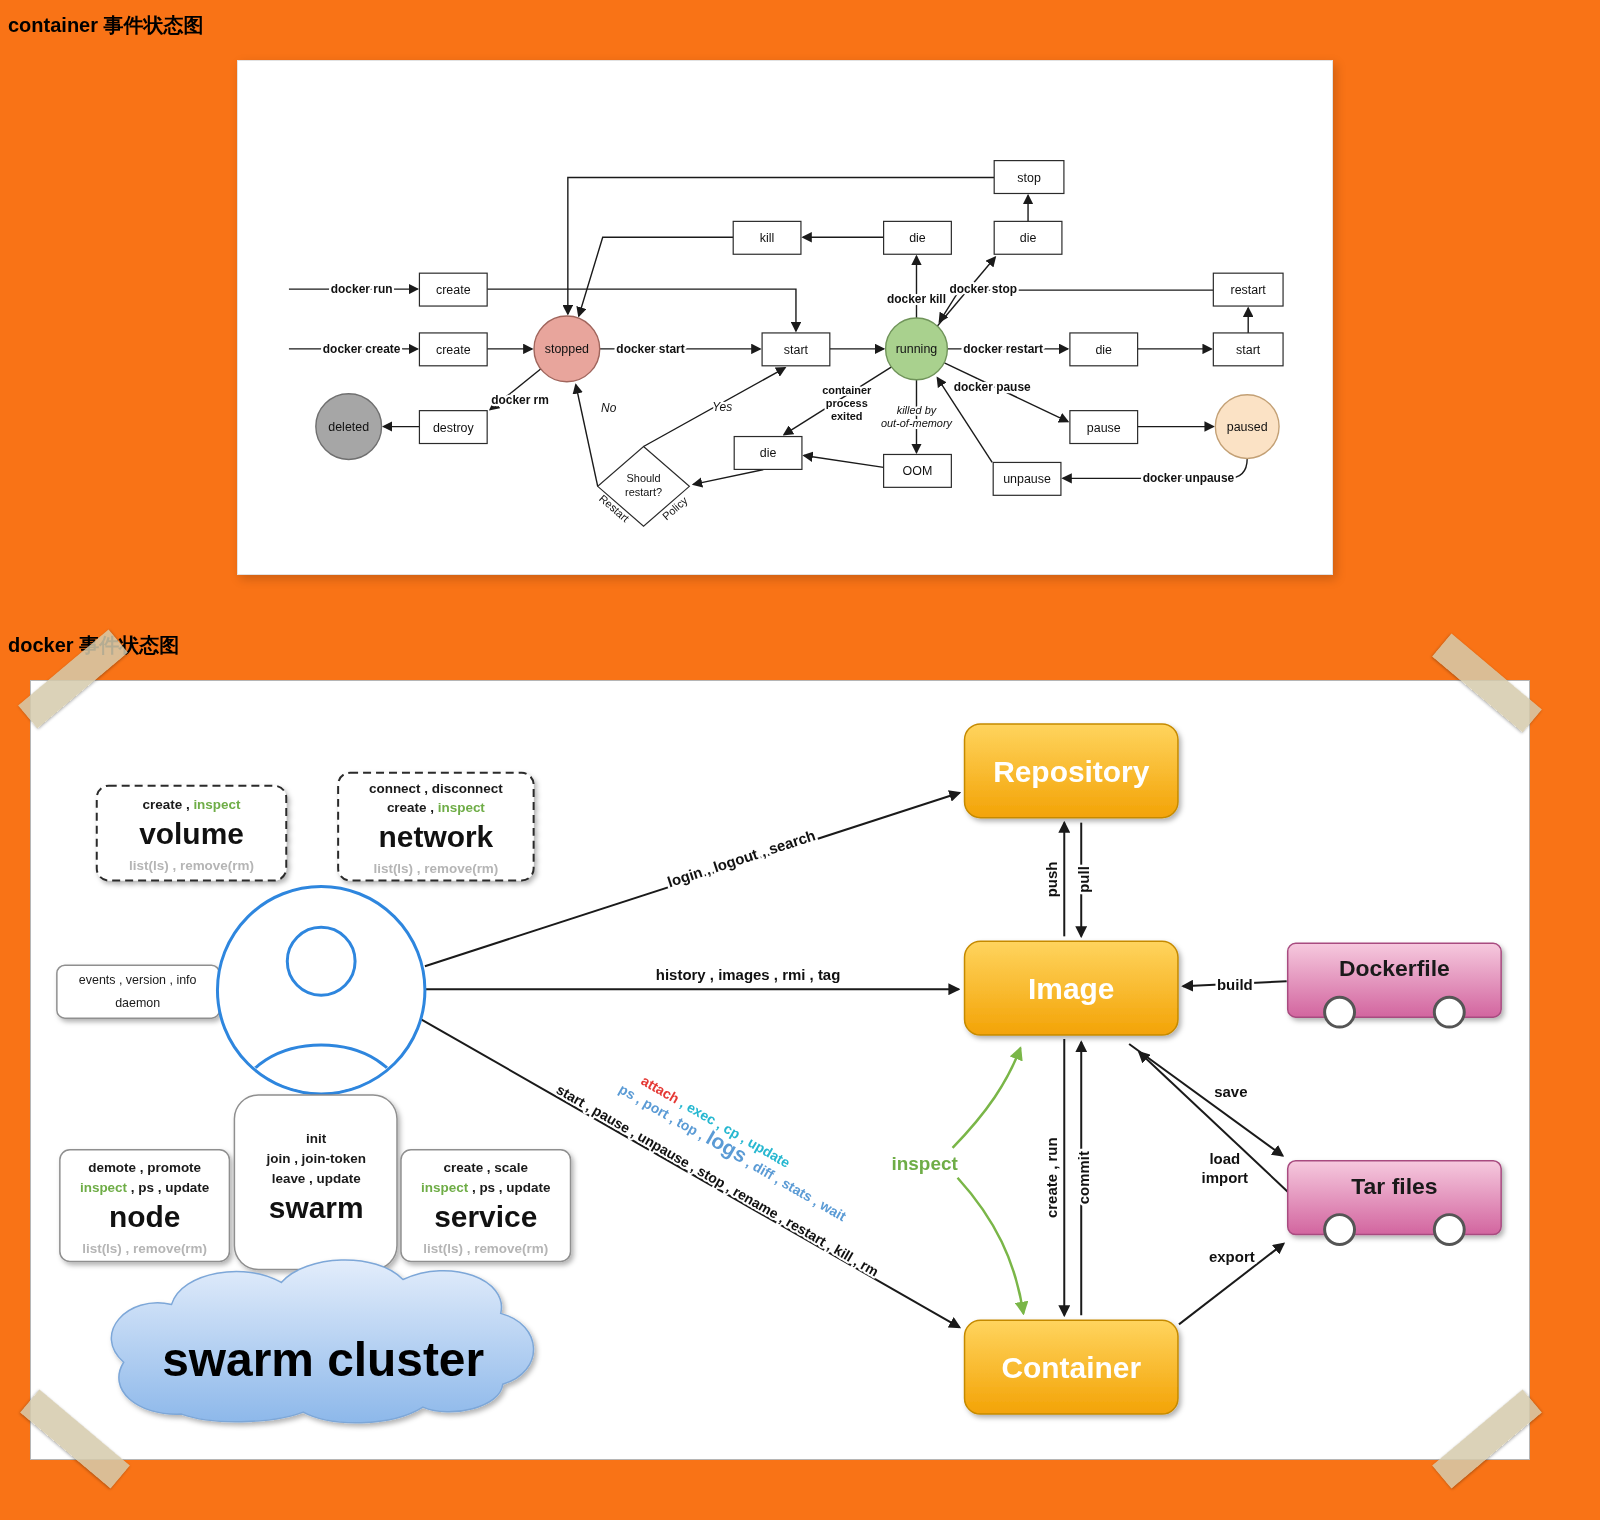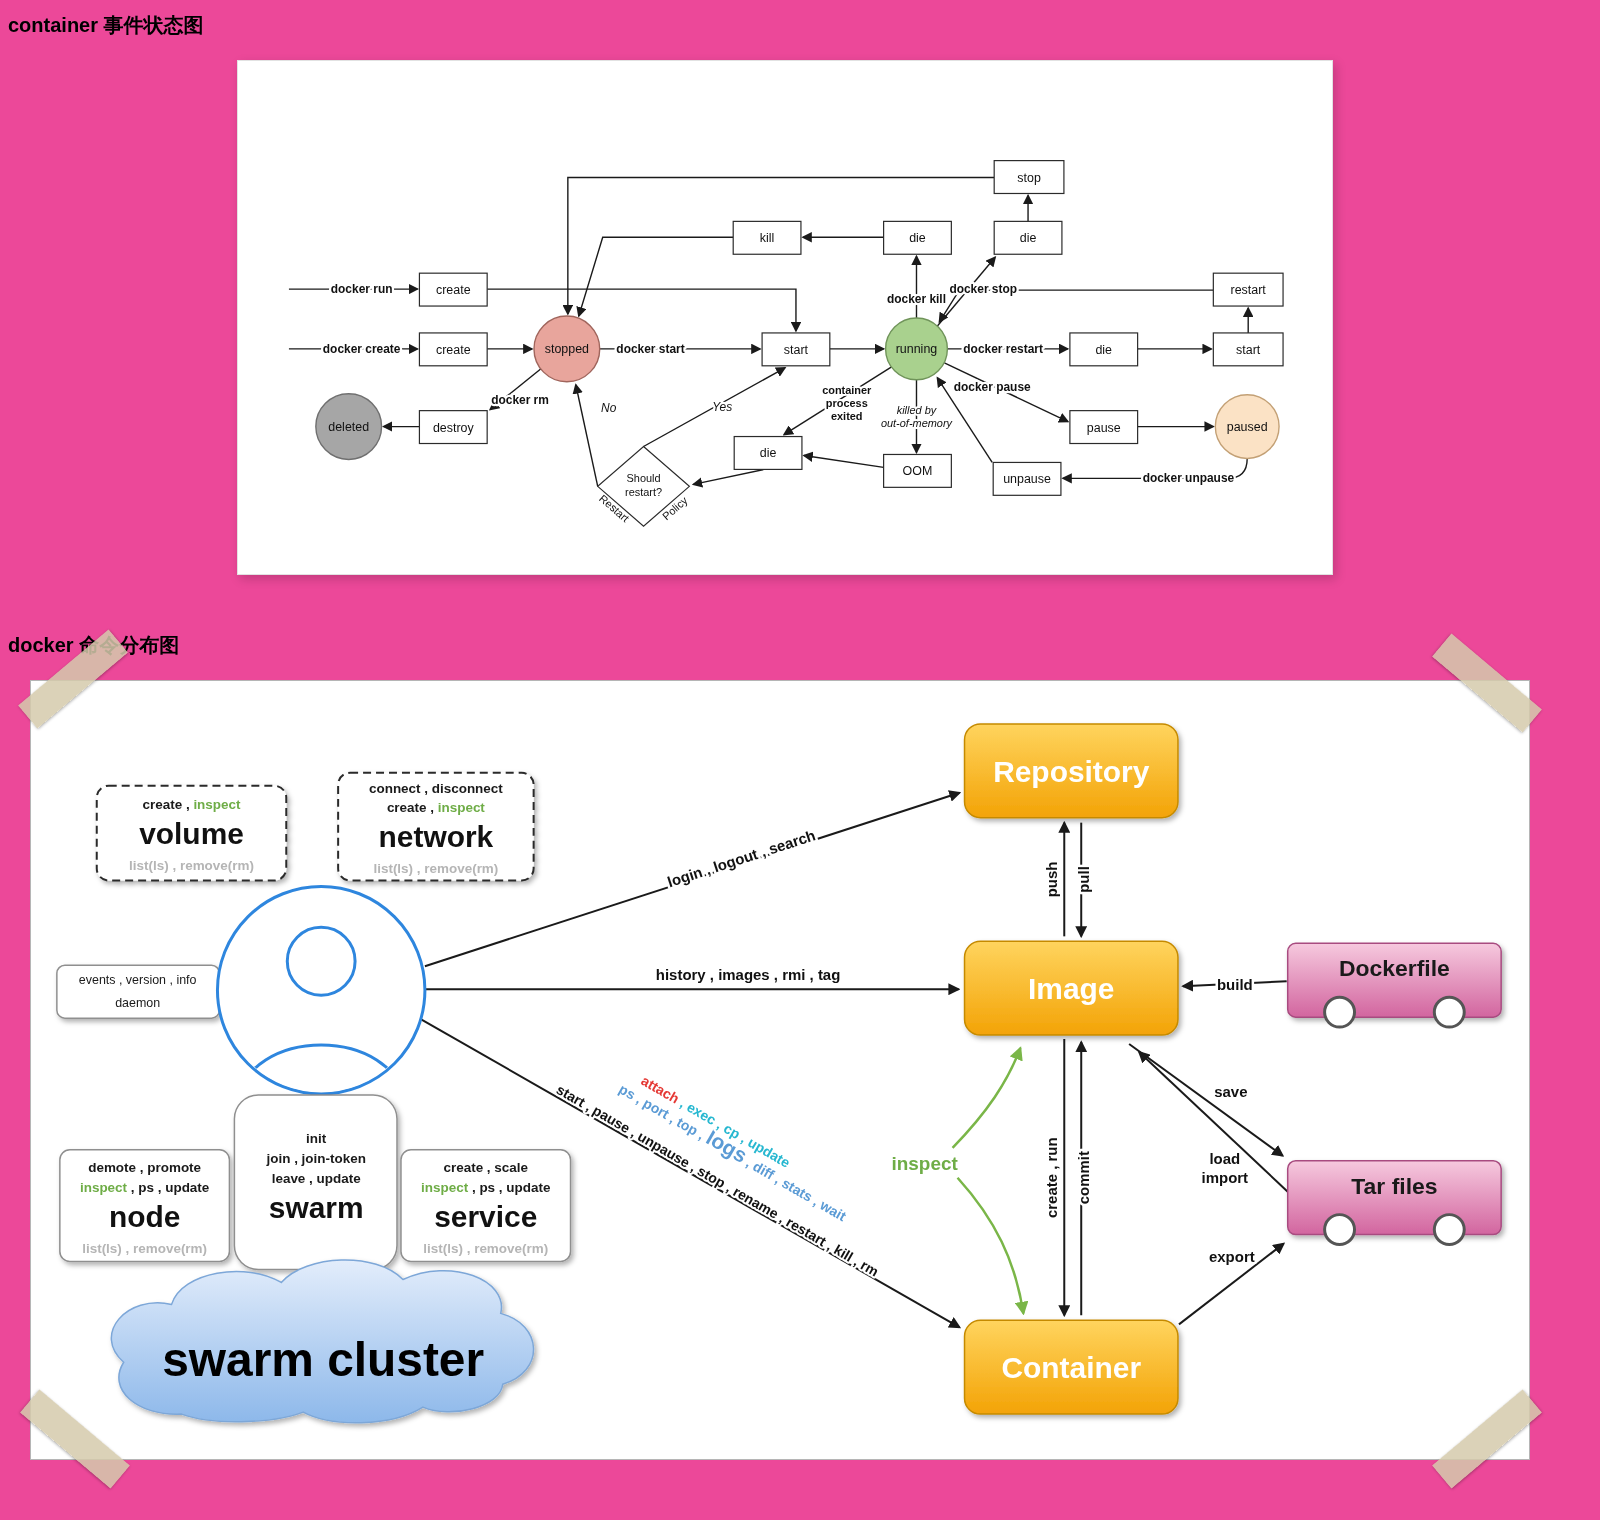--- a/index.html
+++ b/index.html
@@ -1,16 +1,16 @@
 <!DOCTYPE html>
 <html><head>
 <meta charset="utf-8">
 <style>
   html,body{margin:0;padding:0;background:#fff;}
-  .page{position:relative;width:1600px;height:1520px;background:#ec4899;overflow:hidden;
+  .page{position:relative;width:1600px;height:1520px;background:#f97316;overflow:hidden;
         font-family:"Liberation Sans","DejaVu Sans",sans-serif;}
   .h1{position:absolute;left:8px;font-size:20px;font-weight:bold;color:#000;}
   .h1a{top:12px;}
   .h1b{top:632px;}
   .card{position:absolute;background:#fff;}
   .card1{left:237px;top:60px;width:1094px;height:513px;border:1px solid #e2e2e2;
          box-shadow:3px 4px 10px rgba(0,0,0,0.18);text-decoration:underline;}
   .card2{left:30px;top:680px;width:1498px;height:778px;border:1px solid #b5b5b5;}
   .tape{position:absolute;width:118px;height:30px;background:rgba(213,202,171,0.85);
         box-shadow:0 1px 3px rgba(0,0,0,0.3);z-index:5;}
@@ -162,21 +162,21 @@
         <text class="eli" x="485" y="351">Yes</text>
         <text class="es" x="610" y="334">container</text>
         <text class="es" x="610" y="347">process</text>
         <text class="es" x="610" y="360">exited</text>
         <text class="esi" x="680" y="354">killed by</text>
         <text class="esi" x="680" y="367">out-of-memory</text>
       </g>
     </svg>
   </div>
 
-  <div class="h1 h1b">docker 命令分布图</div>
+  <div class="h1 h1b">docker 事件状态图</div>
 
   <div class="card card2">
     <svg width="1498" height="778" viewBox="0 0 1500 780">
       <defs>
         <marker id="a2" viewBox="0 0 10 10" refX="8.5" refY="5" markerWidth="6" markerHeight="6" orient="auto-start-reverse">
           <path d="M0,0 L10,5 L0,10 z" fill="#1a1a1a"></path>
         </marker>
         <marker id="ag" viewBox="0 0 10 10" refX="8.5" refY="5" markerWidth="5.5" markerHeight="5.5" orient="auto-start-reverse">
           <path d="M0,0 L10,5 L0,10 z" fill="#7ab648"></path>
         </marker>

